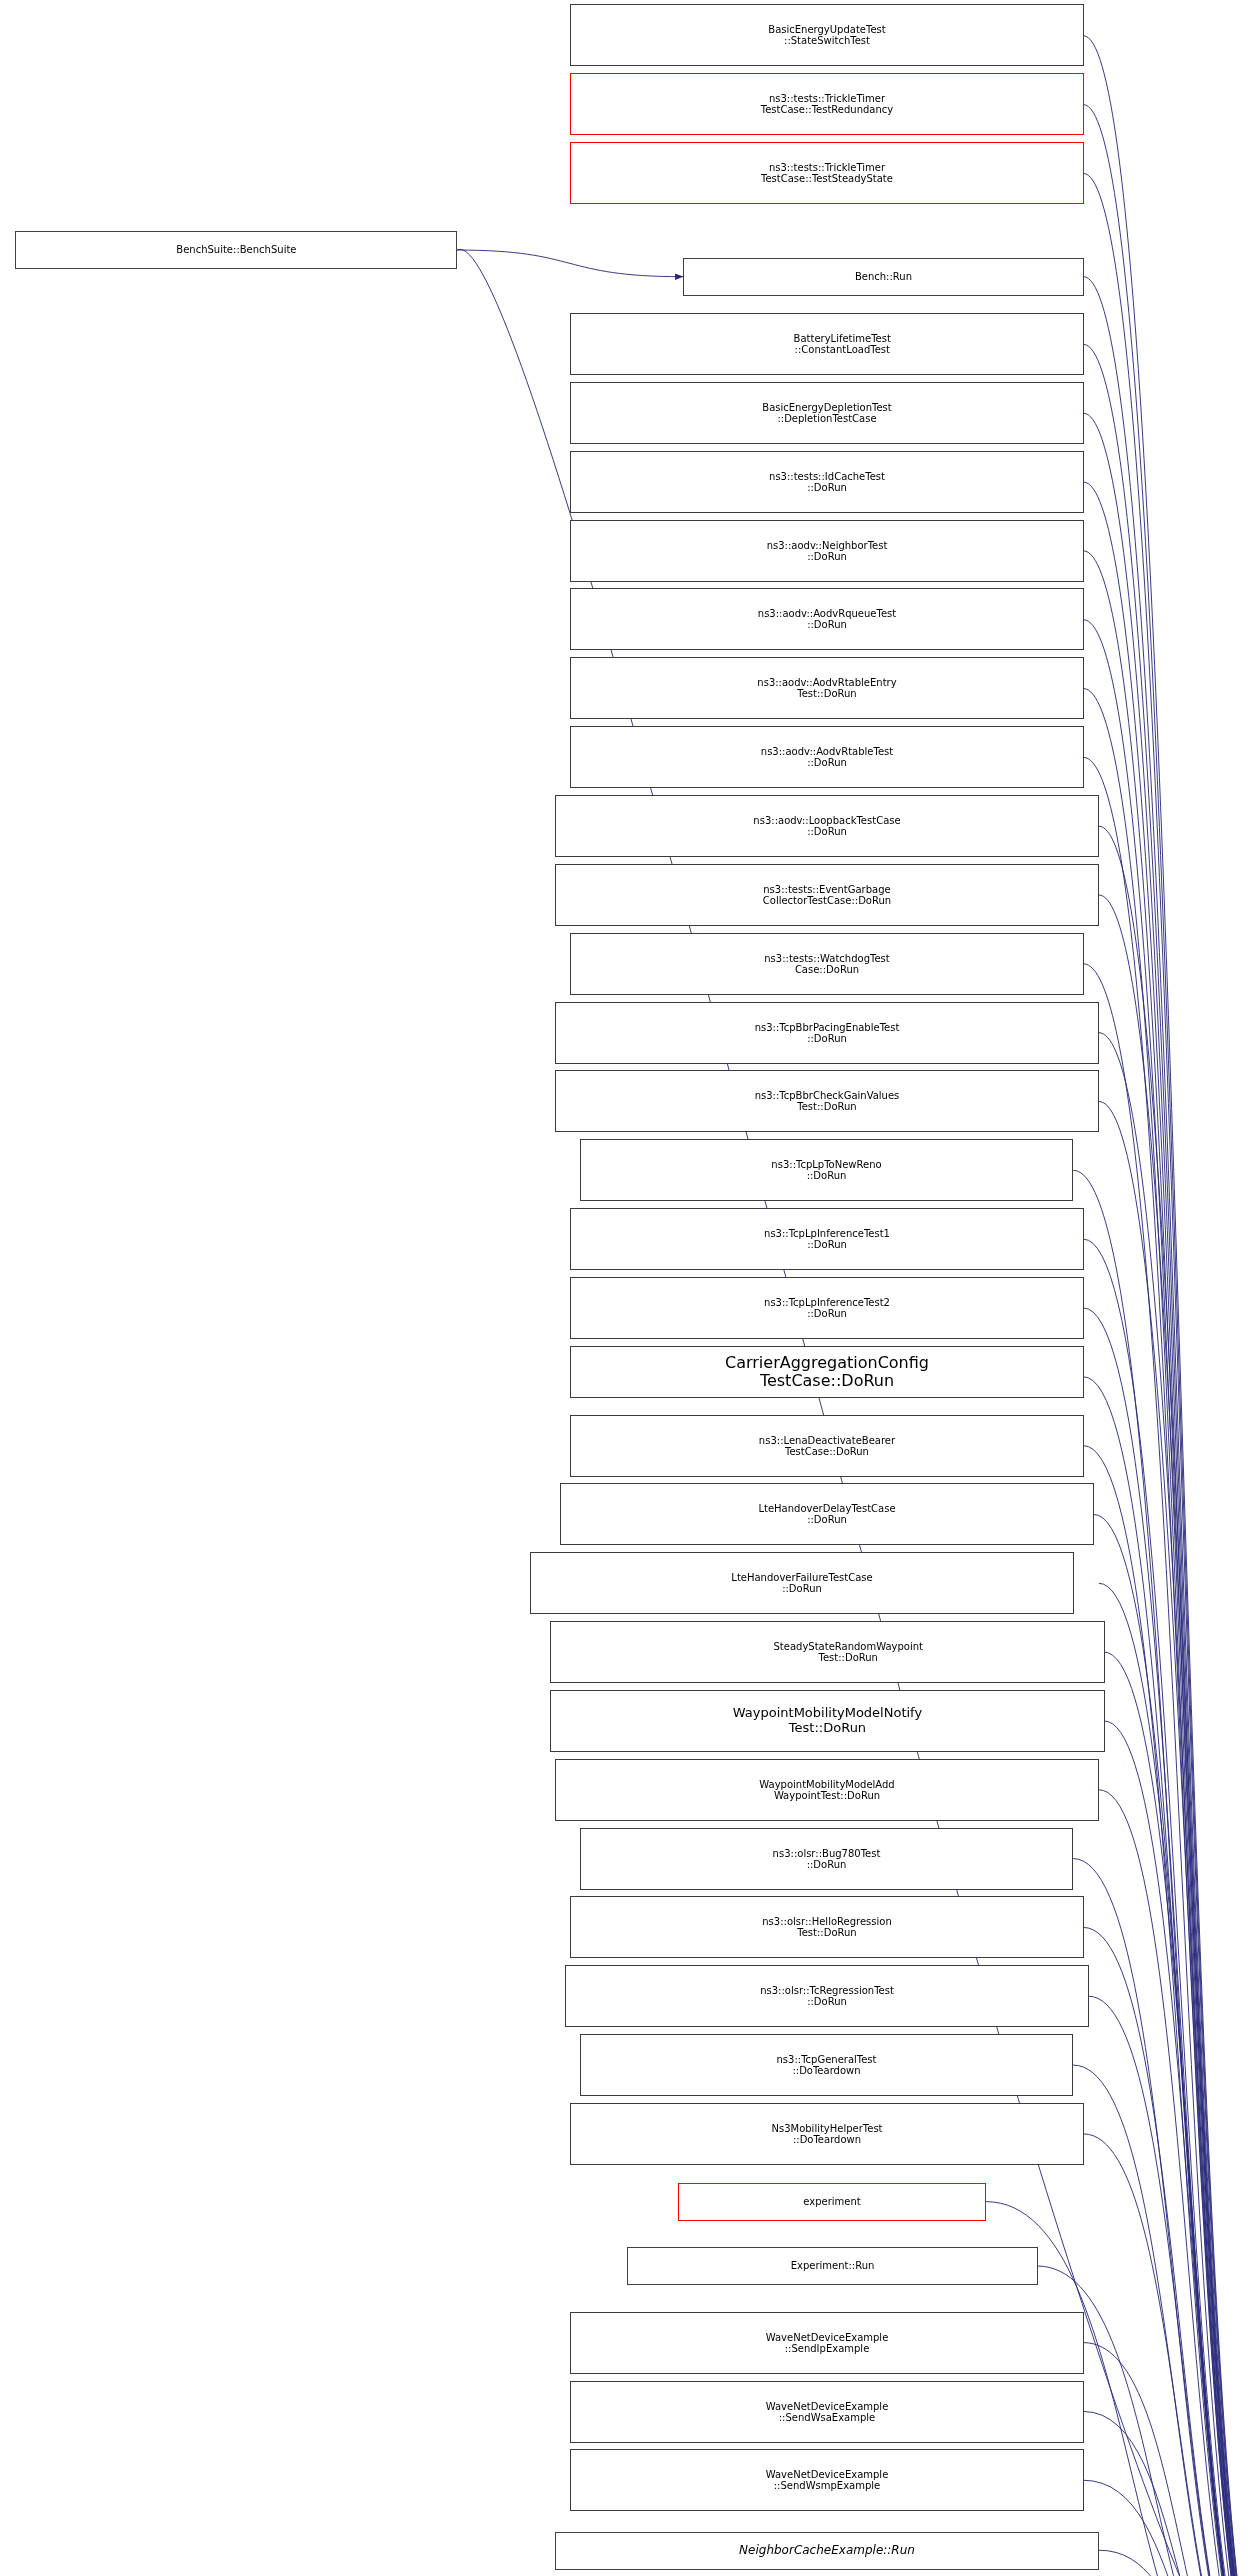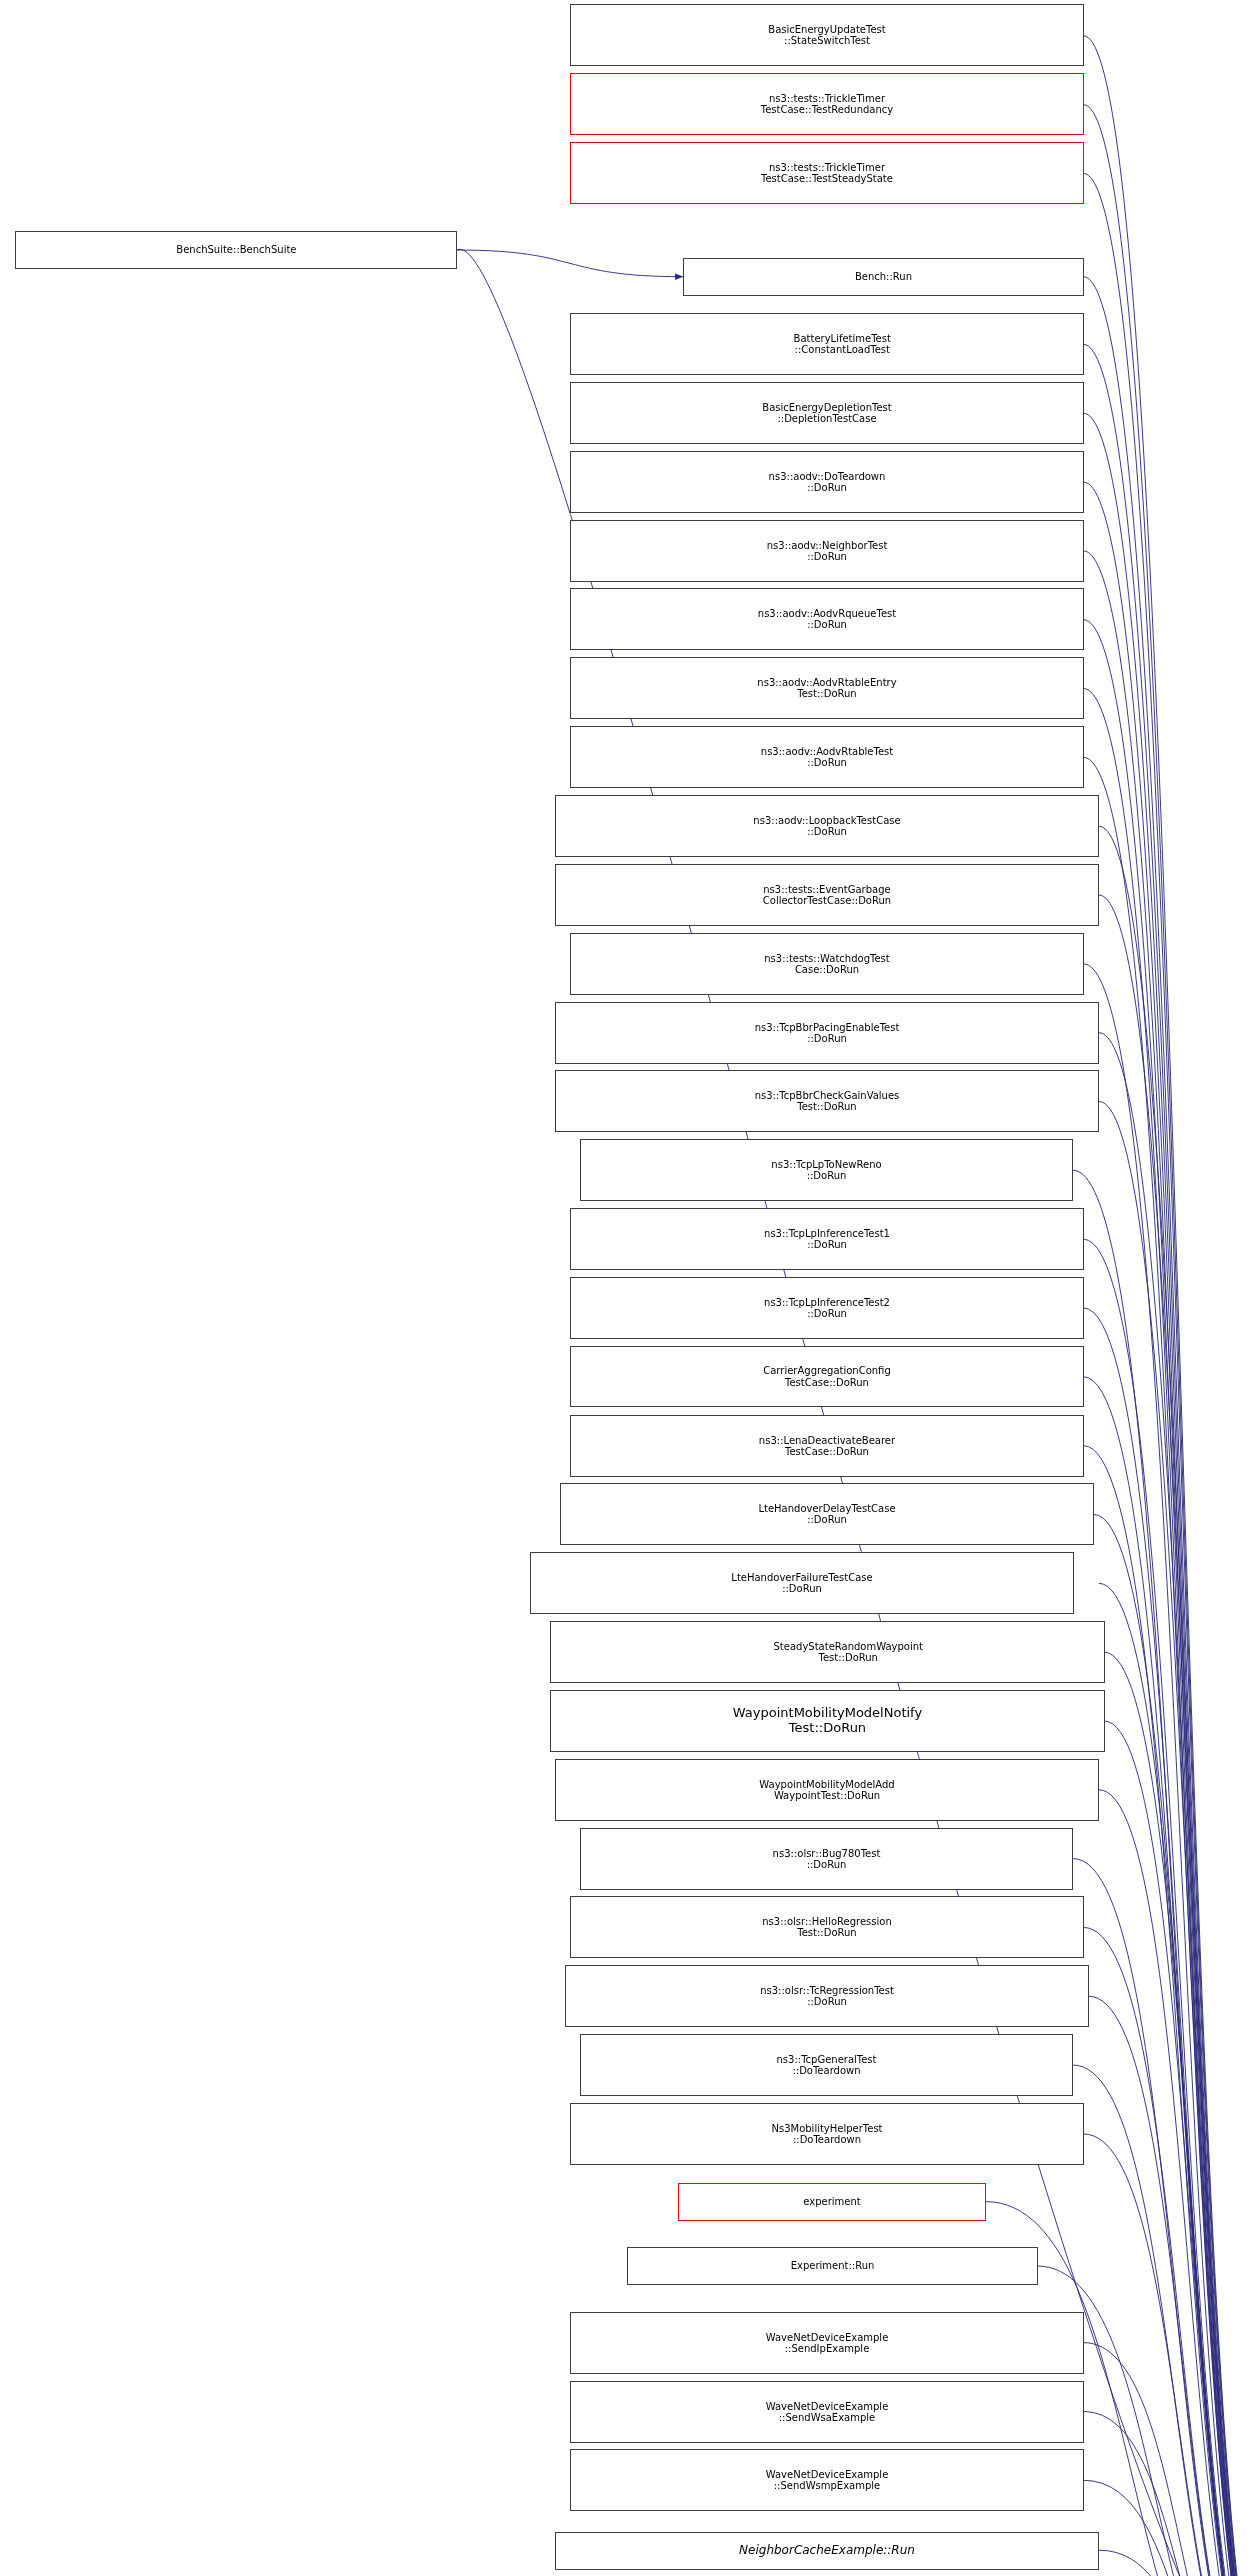--- a/index.html
+++ b/index.html
@@ -104,21 +104,21 @@
       <div class="node red" style="left: 570px; top: 73px; width: 514px; height: 62px; font-size: 10px;">ns3::tests::TrickleTimer
 TestCase::TestRedundancy</div>
       <div class="node red" style="left: 570px; top: 142px; width: 514px; height: 62px; font-size: 10px;">ns3::tests::TrickleTimer
 TestCase::TestSteadyState</div>
       <div class="node" style="left: 15.4px; top: 231px; width: 442px; height: 38px; font-size: 10px;">BenchSuite::BenchSuite</div>
       <div class="node" style="left: 683px; top: 258px; width: 401px; height: 38px; font-size: 10px;">Bench::Run</div>
       <div class="node thick" style="left: 570px; top: 313px; width: 514px; height: 62px; font-size: 10px; padding-left: 32px;">BatteryLifetimeTest
 ::ConstantLoadTest</div>
       <div class="node thick" style="left: 570px; top: 382px; width: 514px; height: 62px; font-size: 10px;">BasicEnergyDepletionTest
 ::DepletionTestCase</div>
-      <div class="node thick" style="left: 570px; top: 451px; width: 514px; height: 62px; font-size: 10px;">ns3::aodv::DoTeardown
+      <div class="node thick" style="left: 570px; top: 451px; width: 514px; height: 62px; font-size: 10px;">ns3::tests::IdCacheTest
 ::DoRun</div>
       <div class="node thick" style="left: 570px; top: 520px; width: 514px; height: 62px; font-size: 10px;">ns3::aodv::NeighborTest
 ::DoRun</div>
       <div class="node thick" style="left: 570px; top: 588px; width: 514px; height: 62px; font-size: 10px;">ns3::aodv::AodvRqueueTest
 ::DoRun</div>
       <div class="node thick" style="left: 570px; top: 657px; width: 514px; height: 62px; font-size: 10px;">ns3::aodv::AodvRtableEntry
 Test::DoRun</div>
       <div class="node thick" style="left: 570px; top: 726px; width: 514px; height: 62px; font-size: 10px;">ns3::aodv::AodvRtableTest
 ::DoRun</div>
       <div class="node thick" style="left: 555px; top: 795px; width: 544px; height: 62px; font-size: 10px;">ns3::aodv::LoopbackTestCase
@@ -130,21 +130,21 @@
       <div class="node thick" style="left: 555px; top: 1002px; width: 544px; height: 62px; font-size: 10px;">ns3::TcpBbrPacingEnableTest
 ::DoRun</div>
       <div class="node thick" style="left: 555px; top: 1070px; width: 544px; height: 62px; font-size: 10px;">ns3::TcpBbrCheckGainValues
 Test::DoRun</div>
       <div class="node thick" style="left: 580px; top: 1139px; width: 493px; height: 62px; font-size: 10px;">ns3::TcpLpToNewReno
 ::DoRun</div>
       <div class="node thick" style="left: 570px; top: 1208px; width: 514px; height: 62px; font-size: 10px;">ns3::TcpLpInferenceTest1
 ::DoRun</div>
       <div class="node thick" style="left: 570px; top: 1277px; width: 514px; height: 62px; font-size: 10px;">ns3::TcpLpInferenceTest2
 ::DoRun</div>
-      <div class="node thick" style="left: 570px; top: 1346px; width: 514px; height: 61px; font-size: 10px;">CarrierAggregationConfig
+      <div class="node thick" style="left: 570px; top: 1346px; width: 514px; height: 52px; font-size: 16px;">CarrierAggregationConfig
 TestCase::DoRun</div>
       <div class="node thick" style="left: 570px; top: 1415px; width: 514px; height: 62px; font-size: 10px;">ns3::LenaDeactivateBearer
 TestCase::DoRun</div>
       <div class="node thick" style="left: 560px; top: 1483px; width: 534px; height: 62px; font-size: 10px;">LteHandoverDelayTestCase
 ::DoRun</div>
       <div class="node thick" style="left: 530px; top: 1552px; width: 544px; height: 62px; font-size: 10px;">LteHandoverFailureTestCase
 ::DoRun</div>
       <div class="node thick" style="left: 550px; top: 1621px; width: 555px; height: 62px; font-size: 10px; padding-left: 43px;">SteadyStateRandomWaypoint
 Test::DoRun</div>
       <div class="node thick" style="left: 550px; top: 1690px; width: 555px; height: 62px; font-size: 13px;">WaypointMobilityModelNotify

